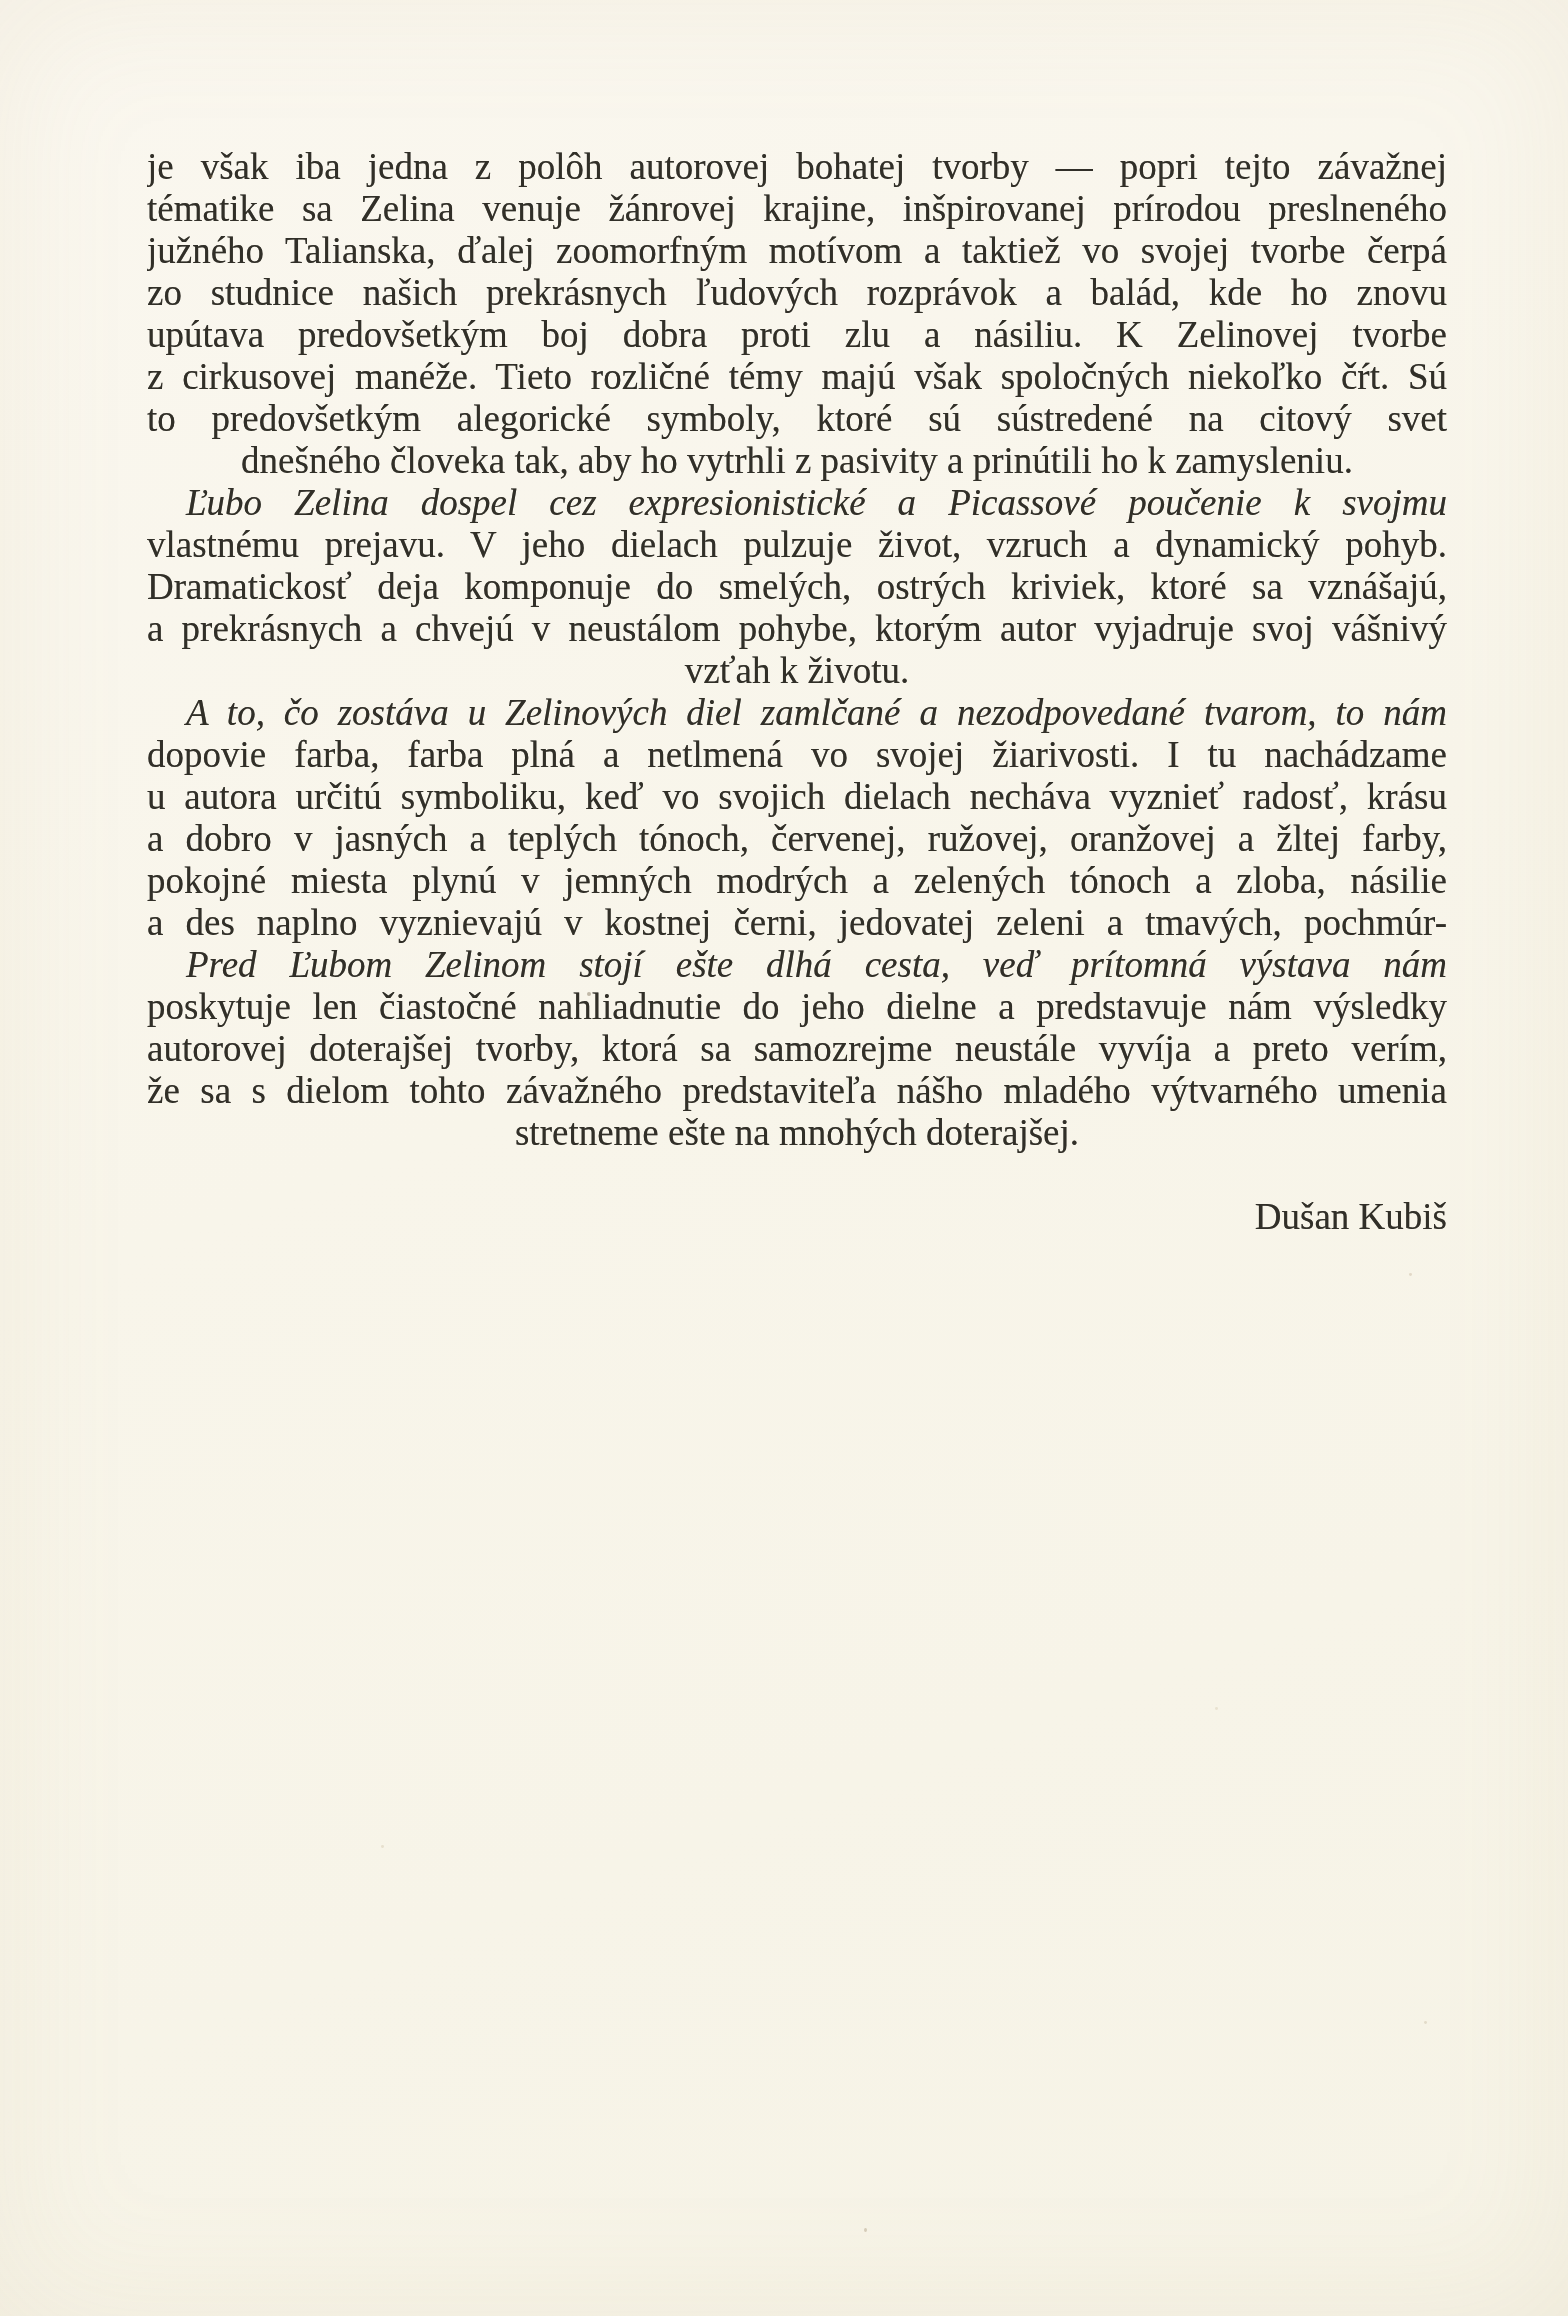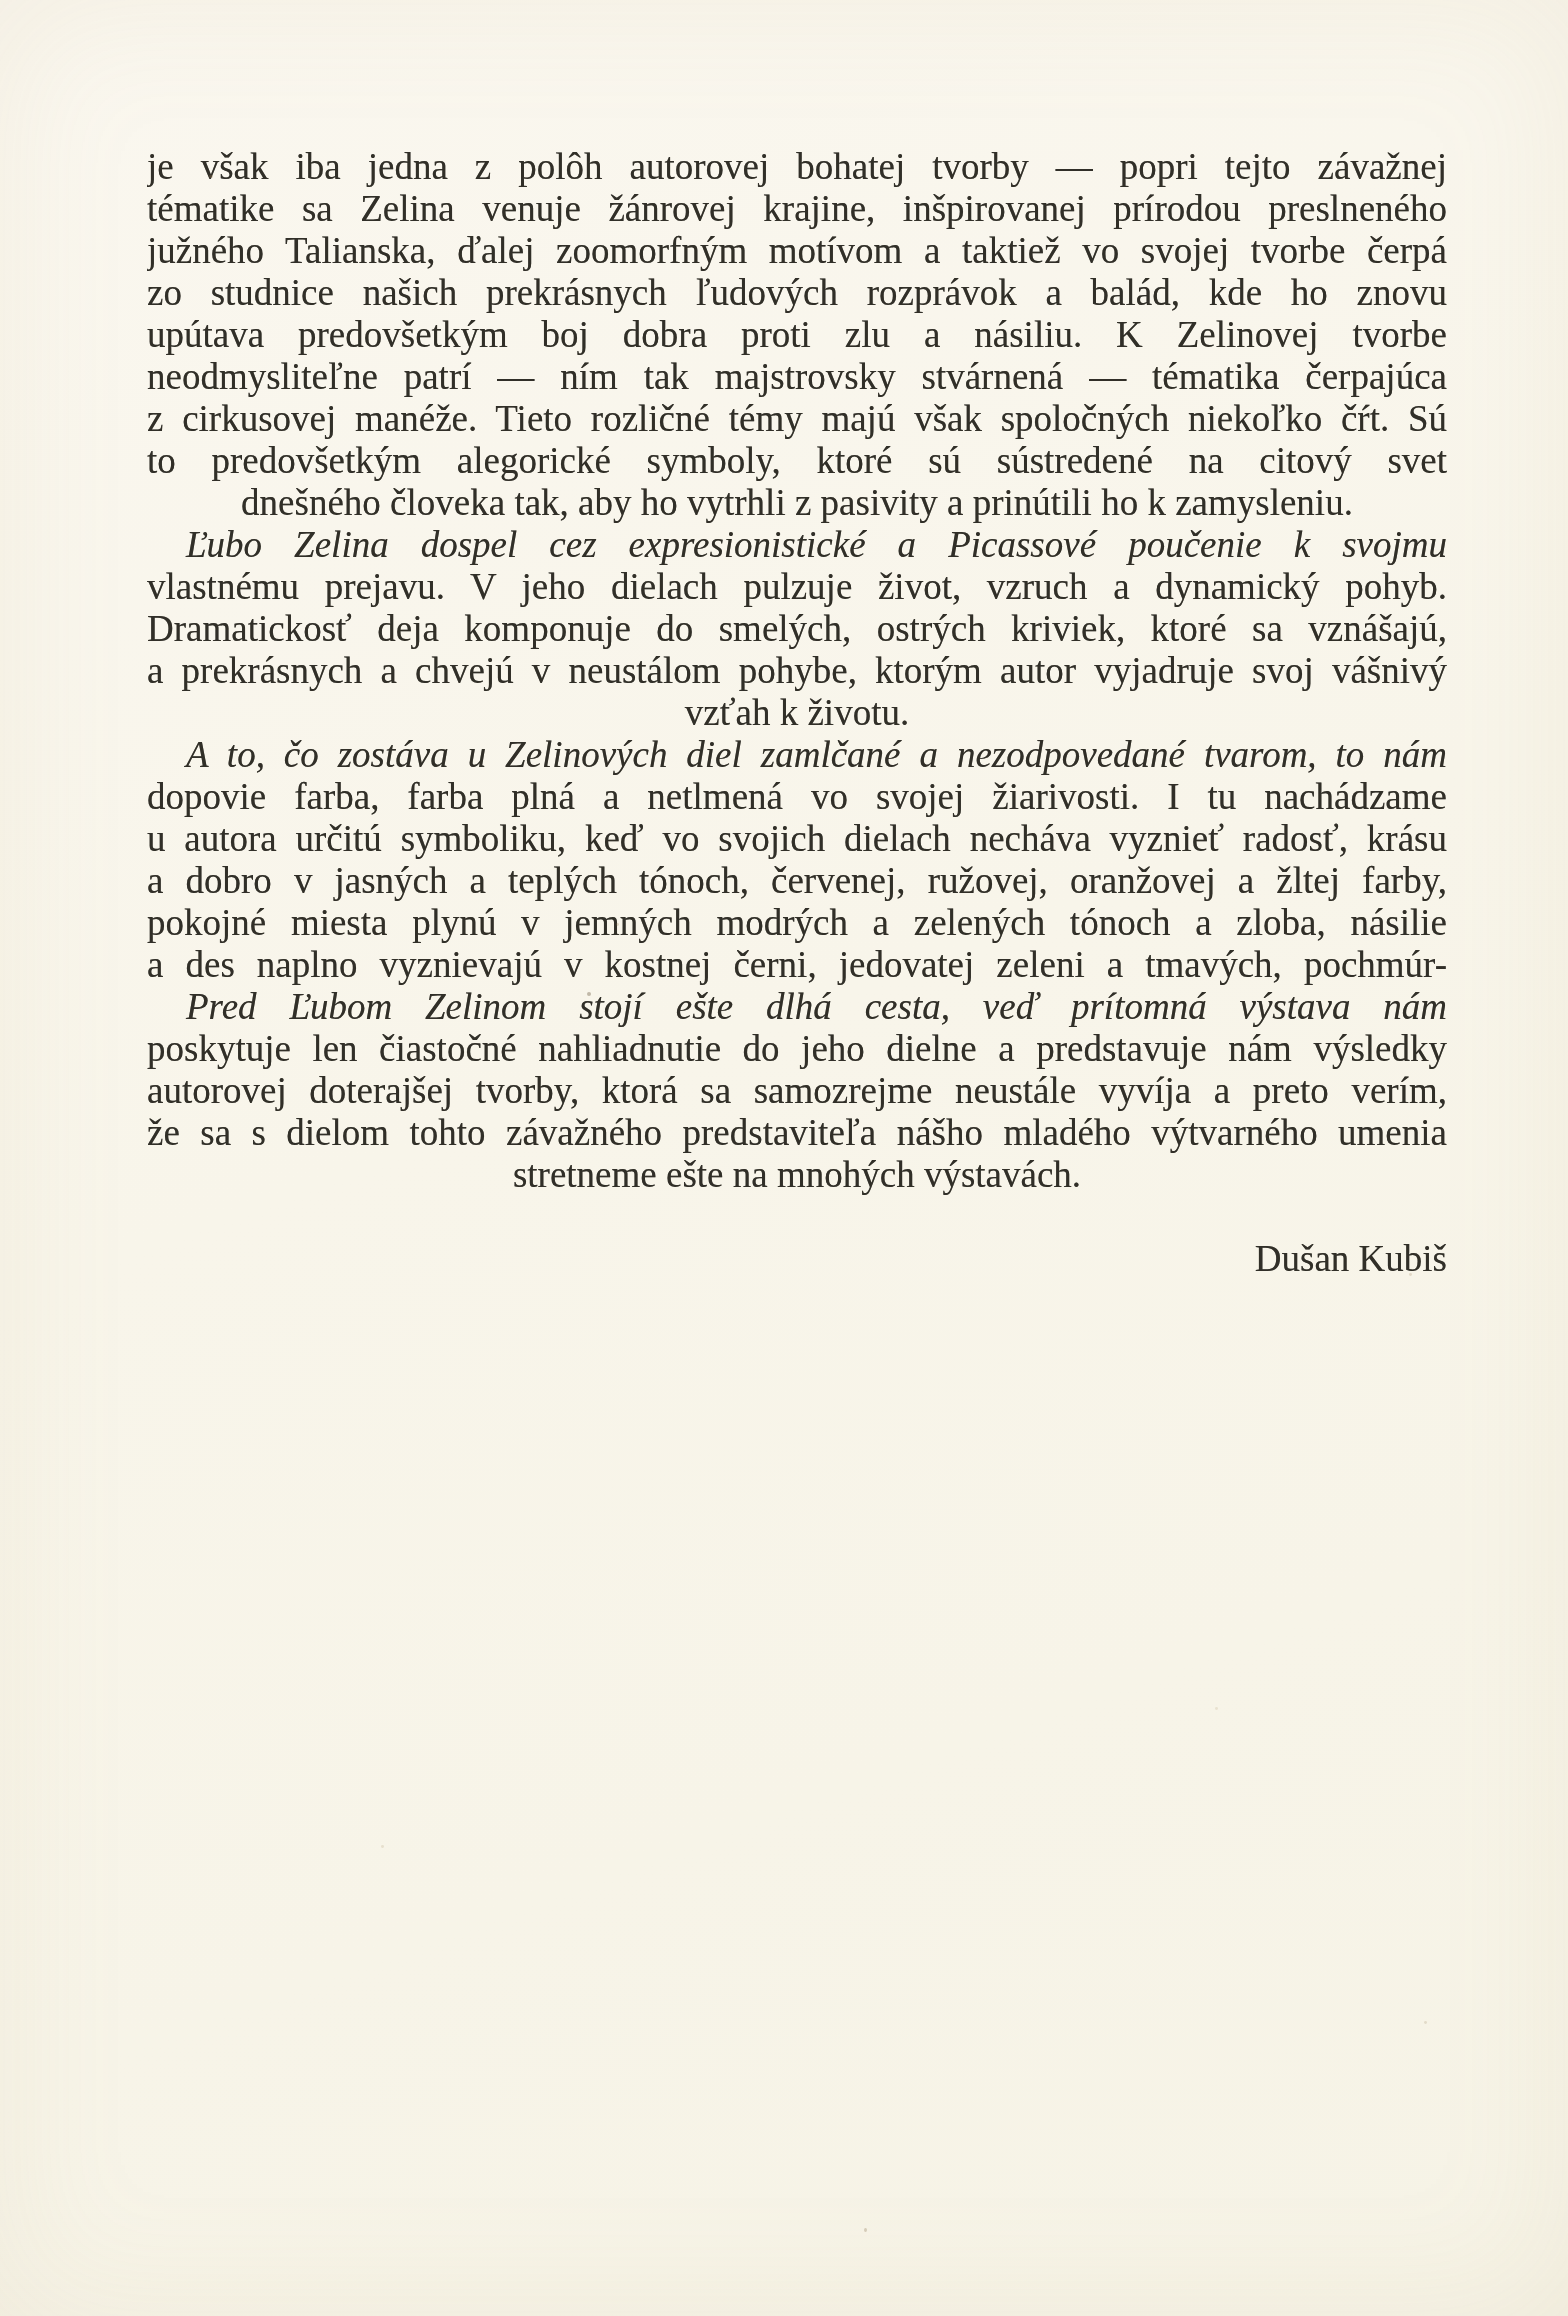--- a/index.html
+++ b/index.html
@@ -59,40 +59,39 @@
 <body>
 
 <div class="page">
 
   <div class="text-block">
     <div class="line j">je však iba jedna z polôh autorovej bohatej tvorby — popri tejto závažnej</div>
     <div class="line j">tématike sa Zelina venuje žánrovej krajine, inšpirovanej prírodou preslneného</div>
     <div class="line j">južného Talianska, ďalej zoomorfným motívom a taktiež vo svojej tvorbe čerpá</div>
     <div class="line j">zo studnice našich prekrásnych ľudových rozprávok a balád, kde ho znovu</div>
     <div class="line j">upútava predovšetkým boj dobra proti zlu a násiliu. K Zelinovej tvorbe</div>
-    <div class="line j">neodmysliteľne patrí — ním tak majstrovsky stvárnená — tématika čerpajúca</div>
     <div class="line j">z cirkusovej manéže. Tieto rozličné témy majú však spoločných niekoľko čŕt. Sú</div>
     <div class="line j">to predovšetkým alegorické symboly, ktoré sú sústredené na citový svet</div>
     <div class="line">dnešného človeka tak, aby ho vytrhli z pasivity a prinútili ho k zamysleniu.</div>
     <div class="line j ind">Ľubo Zelina dospel cez expresionistické a Picassové poučenie k svojmu</div>
     <div class="line j">vlastnému prejavu. V jeho dielach pulzuje život, vzruch a dynamický pohyb.</div>
     <div class="line j">Dramatickosť deja komponuje do smelých, ostrých kriviek, ktoré sa vznášajú,</div>
     <div class="line j">a prekrásnych a chvejú v neustálom pohybe, ktorým autor vyjadruje svoj vášnivý</div>
     <div class="line">vzťah k životu.</div>
     <div class="line j ind">A to, čo zostáva u Zelinových diel zamlčané a nezodpovedané tvarom, to nám</div>
     <div class="line j">dopovie farba, farba plná a netlmená vo svojej žiarivosti. I tu nachádzame</div>
     <div class="line j">u autora určitú symboliku, keď vo svojich dielach necháva vyznieť radosť, krásu</div>
     <div class="line j">a dobro v jasných a teplých tónoch, červenej, ružovej, oranžovej a žltej farby,</div>
     <div class="line j">pokojné miesta plynú v jemných modrých a zelených tónoch a zloba, násilie</div>
     <div class="line j">a des naplno vyznievajú v kostnej černi, jedovatej zeleni a tmavých, pochmúr-</div>
     <div class="line j ind">Pred Ľubom Zelinom stojí ešte dlhá cesta, veď prítomná výstava nám</div>
     <div class="line j">poskytuje len čiastočné nahliadnutie do jeho dielne a predstavuje nám výsledky</div>
     <div class="line j">autorovej doterajšej tvorby, ktorá sa samozrejme neustále vyvíja a preto verím,</div>
     <div class="line j">že sa s dielom tohto závažného predstaviteľa nášho mladého výtvarného umenia</div>
-    <div class="line">stretneme ešte na mnohých výstavách.</div>
+    <div class="line">stretneme ešte na mnohých doterajšej.</div>
     <div class="line sig">Dušan Kubiš</div>
   </div>
 
   <div class="speck" style="left:209px; top:175px;  width:3.9px; height:2.9px; background:rgba(150,120,80,0.30);"></div>
   <div class="speck" style="left:616px; top:923px;  width:2.9px; height:2.9px; background:rgba(150,120,80,0.25);"></div>
   <div class="speck" style="left:587px; top:992px; width:3.9px; height:3.9px; background:rgba(110,95,70,0.40);"></div>
   <div class="speck" style="left:1409px;top:1273px; width:2.9px; height:2.9px; background:rgba(150,120,80,0.22);"></div>
   <div class="speck" style="left:864px; top:2228px; width:2.9px; height:3.9px; background:rgba(140,115,80,0.30);"></div>
   <div class="speck" style="left:381px; top:1845px; width:2.9px; height:2.9px; background:rgba(160,135,90,0.18);"></div>
   <div class="speck" style="left:1215px;top:1707px; width:2.9px; height:2.9px; background:rgba(160,135,90,0.16);"></div>

